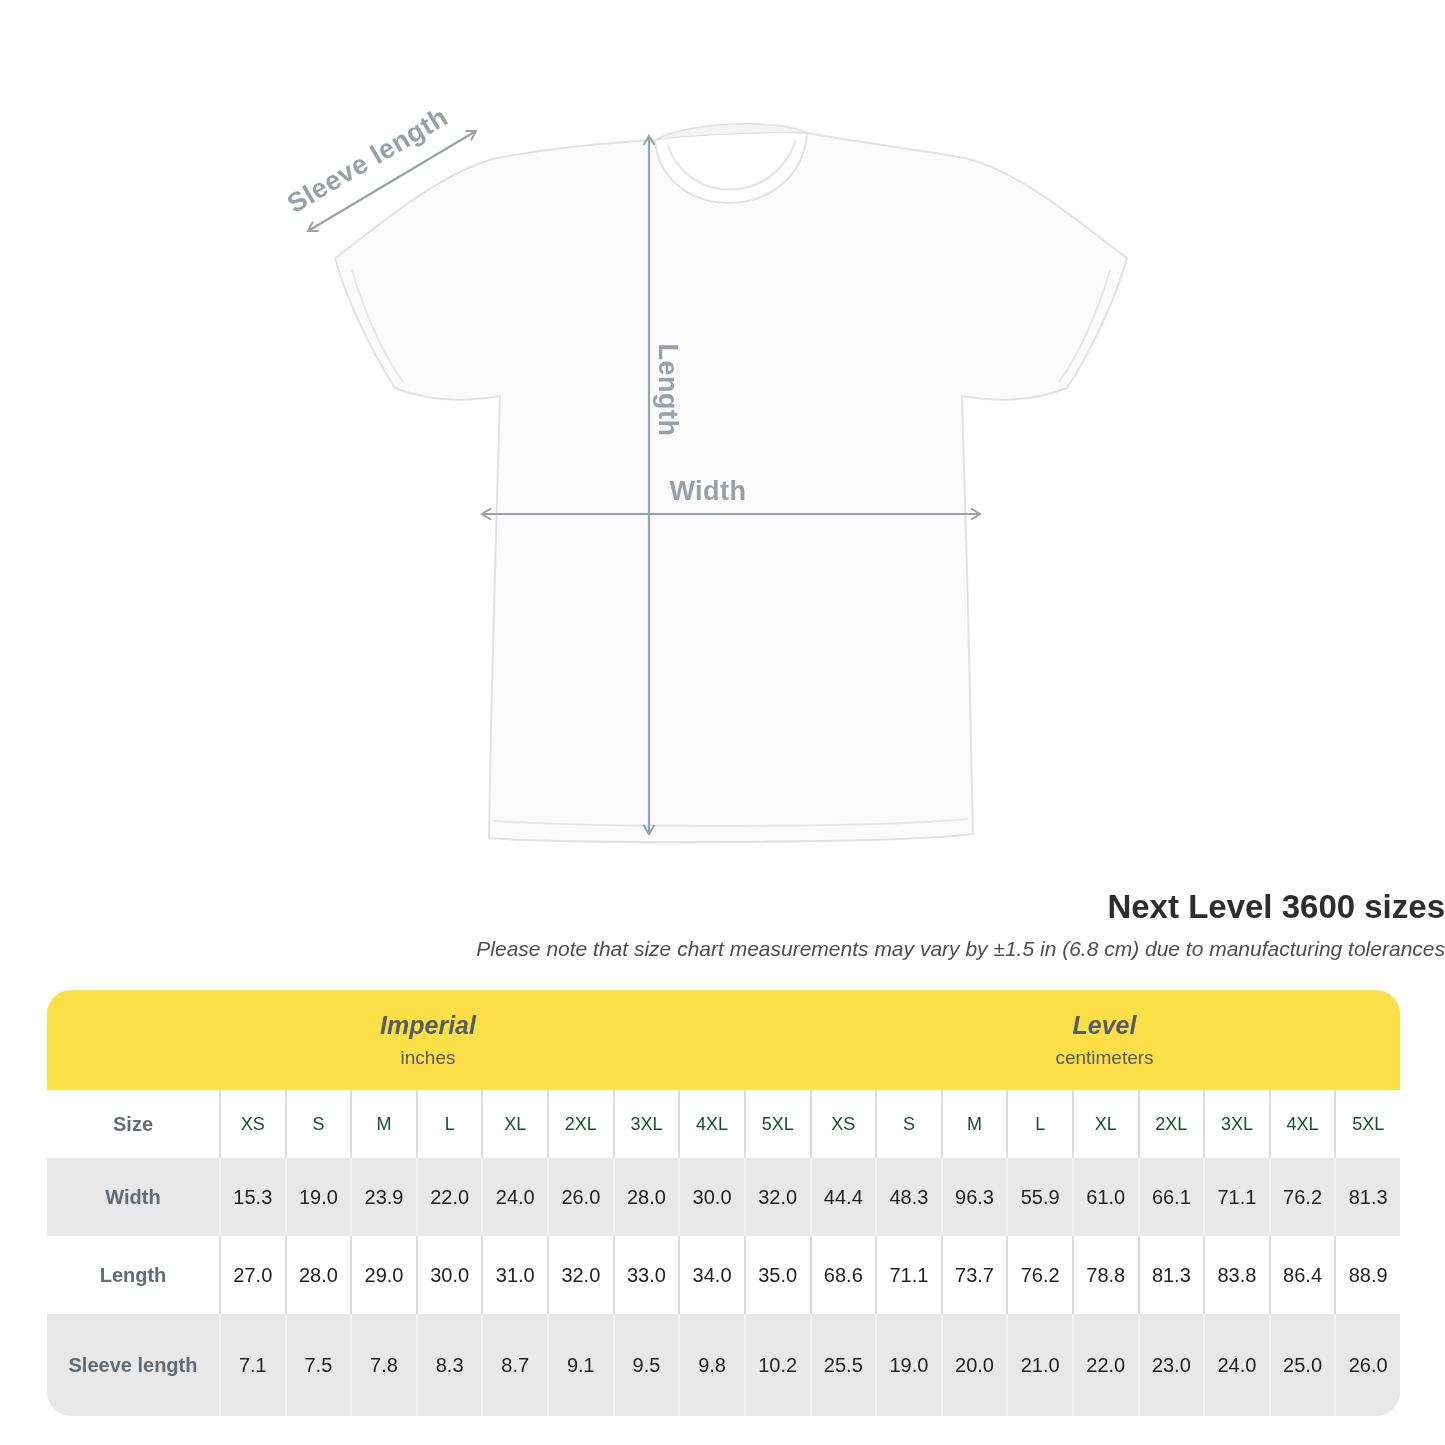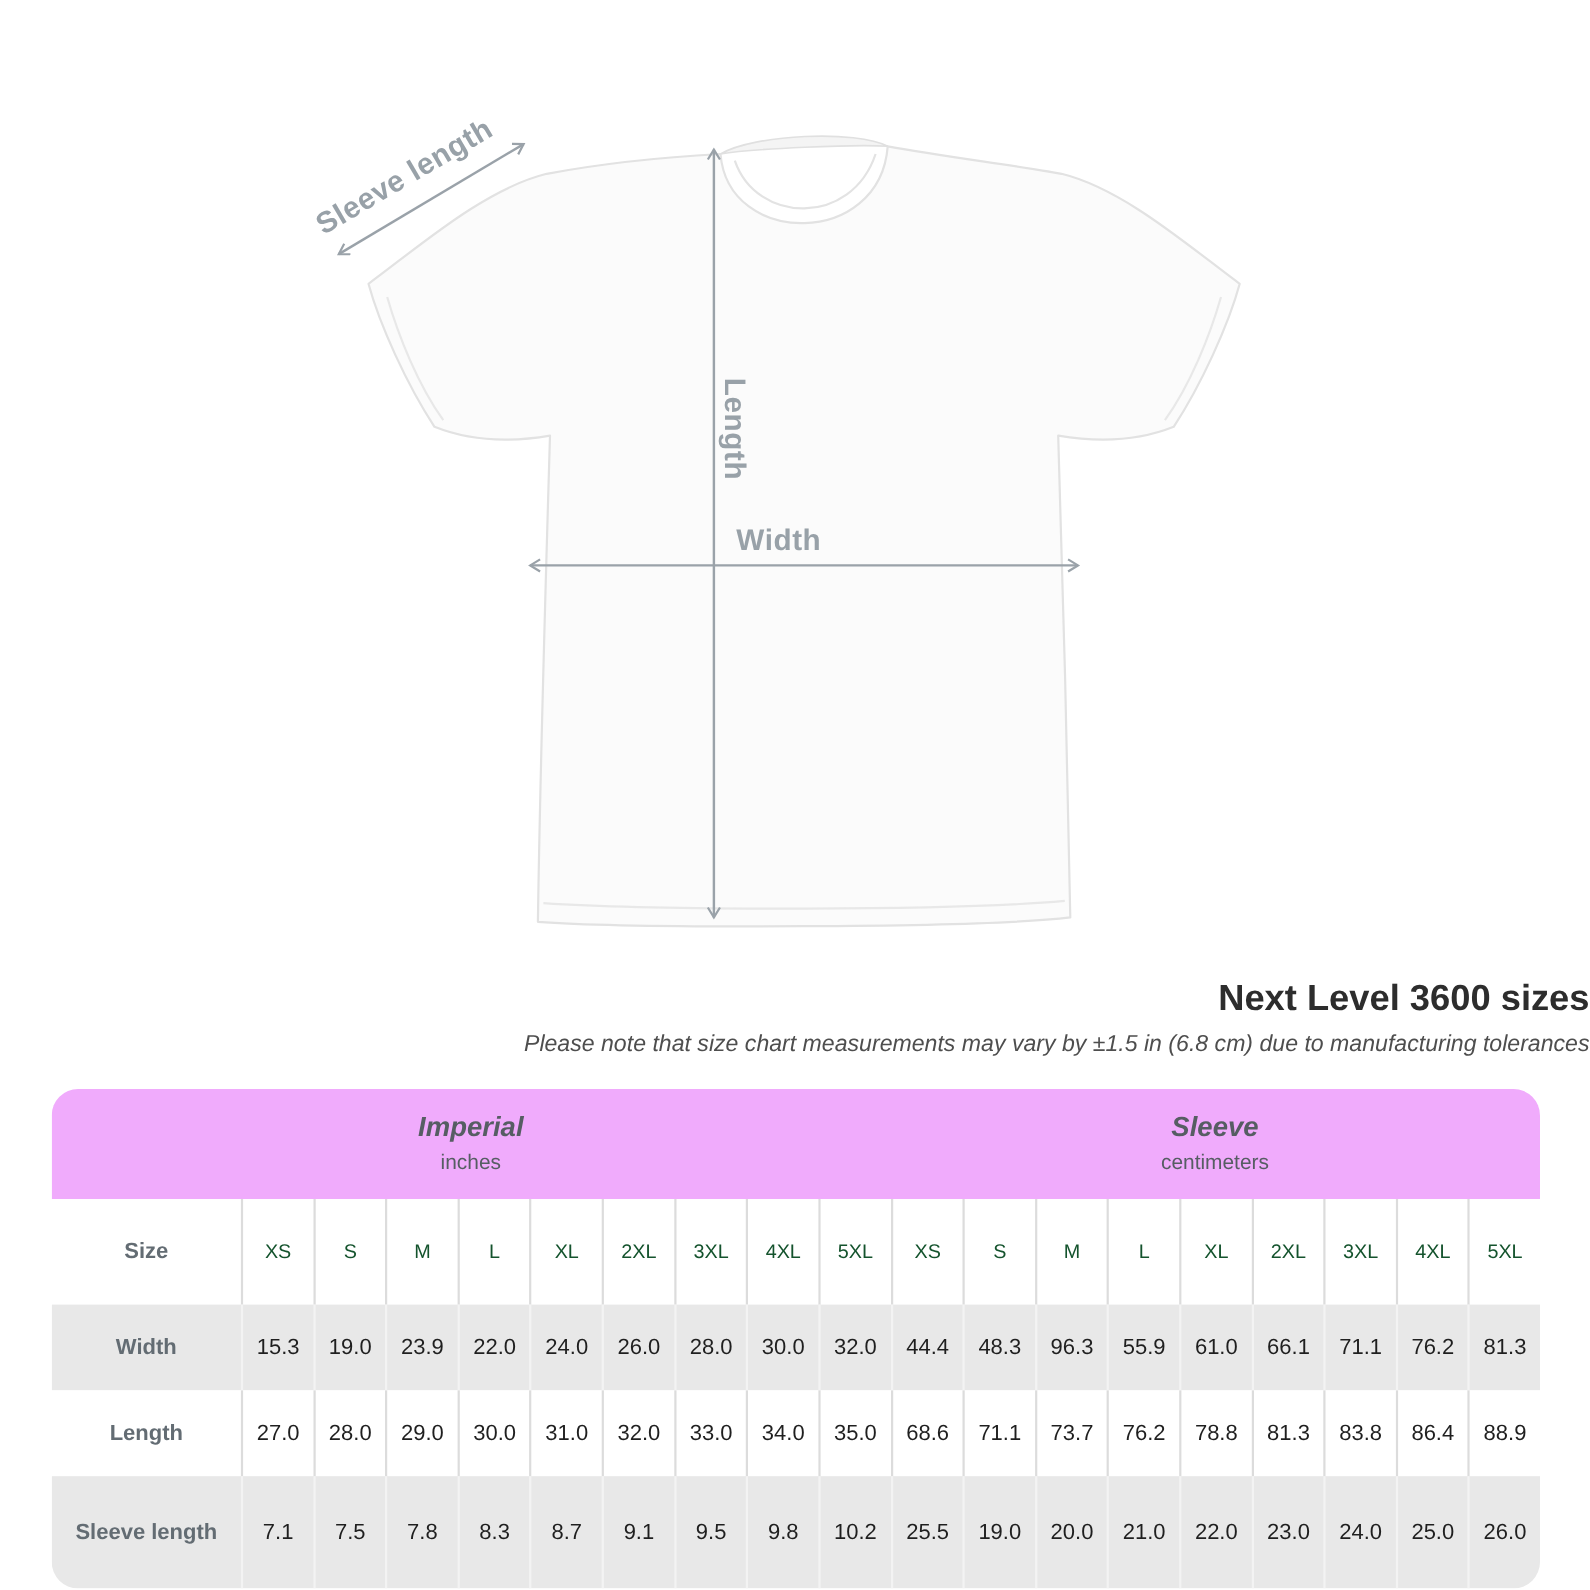--- a/index.html
+++ b/index.html
@@ -12,28 +12,28 @@
   
   .heading{position:absolute;top:888px;left:0;width:1445px;text-align:right;}
   .heading .title{font-size:33px;font-weight:bold;color:#2d2d2d;}
   .heading .subtitle{margin-top:11px;font-size:21px;font-style:italic;color:#4e4e4e;}
   
   .size-table{
     position:absolute;left:47px;top:990px;width:1353px;
     border-radius:24px;overflow:hidden;background:#ffffff;
   }
   .band{
-    height:100px;background:#f0abfc;
+    height:100px;background:#fde047;
     display:grid;grid-template-columns:762px 1fr;
   }
   .group{display:flex;flex-direction:column;align-items:center;justify-content:center;gap:7px;}
   .group-title{font-size:25px;font-weight:bold;font-style:italic;color:#565d63;}
   .group-sub{font-size:19px;color:#565d63;}
   .trow{display:grid;grid-template-columns:172px repeat(18,1fr);}
-  .row-size{height:96px;background:#ffffff;}
+  .row-size{height:68px;background:#ffffff;}
   .row-g{height:78px;background:#e8e8e8;}
   .row-w{height:78px;background:#ffffff;}
   .row-last{height:102px;background:#e8e8e8;}
   .cell{
     display:flex;align-items:center;justify-content:center;height:100%;
     font-size:20px;color:#1f1f1f;
   }
   .trow .cell + .cell{border-left:2px solid #dcdcdc;}
   .row-g .cell + .cell, .row-last .cell + .cell{border-left-color:#f3f3f3;}
   .cell.lbl{font-weight:bold;font-size:20px;color:#636c73;}
@@ -87,21 +87,21 @@
 </div>
 
 <div class="size-table">
 
   <div class="band">
     <div class="group">
       <div class="group-title">Imperial</div>
       <div class="group-sub">inches</div>
     </div>
     <div class="group">
-      <div class="group-title">Sleeve</div>
+      <div class="group-title">Level</div>
       <div class="group-sub">centimeters</div>
     </div>
   </div>
 
   <div class="trow row-size">
     <div class="cell lbl">Size</div>
     <div class="cell ch">XS</div>
     <div class="cell ch">S</div>
     <div class="cell ch">M</div>
     <div class="cell ch">L</div>

